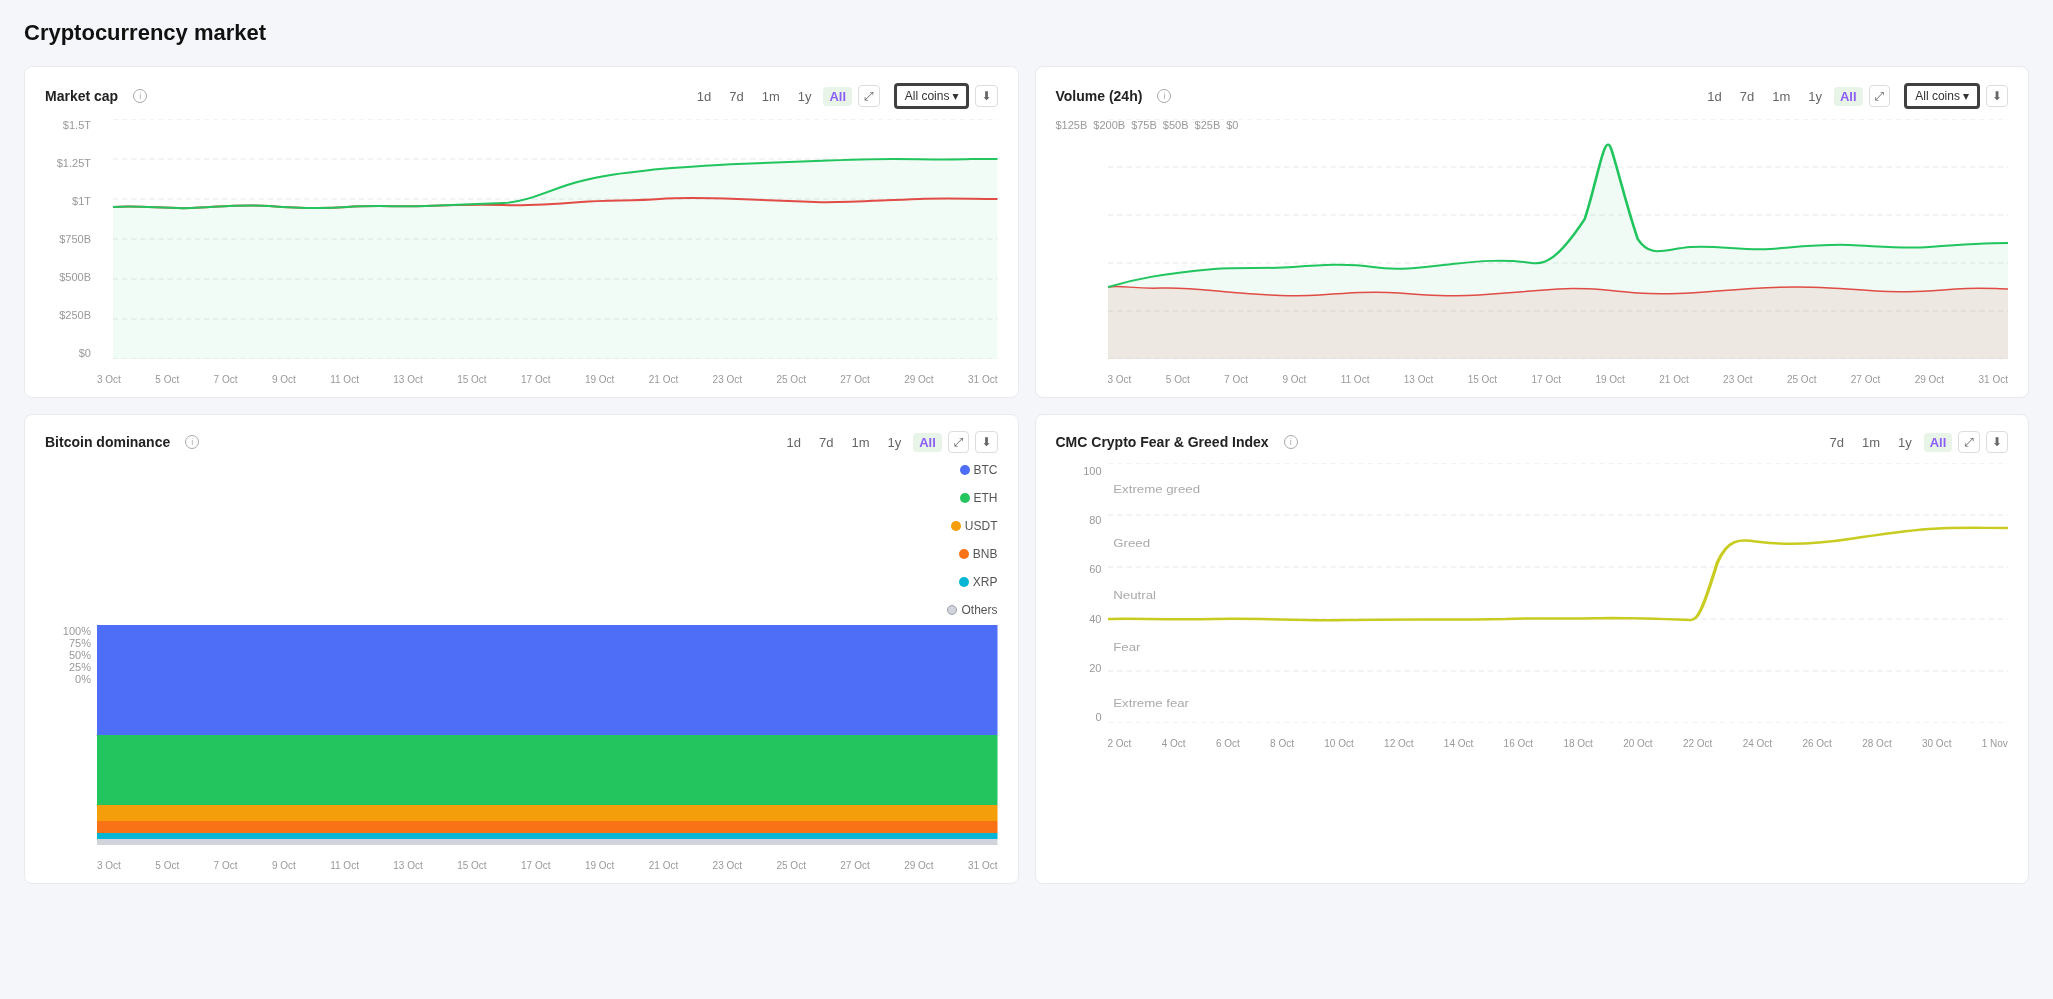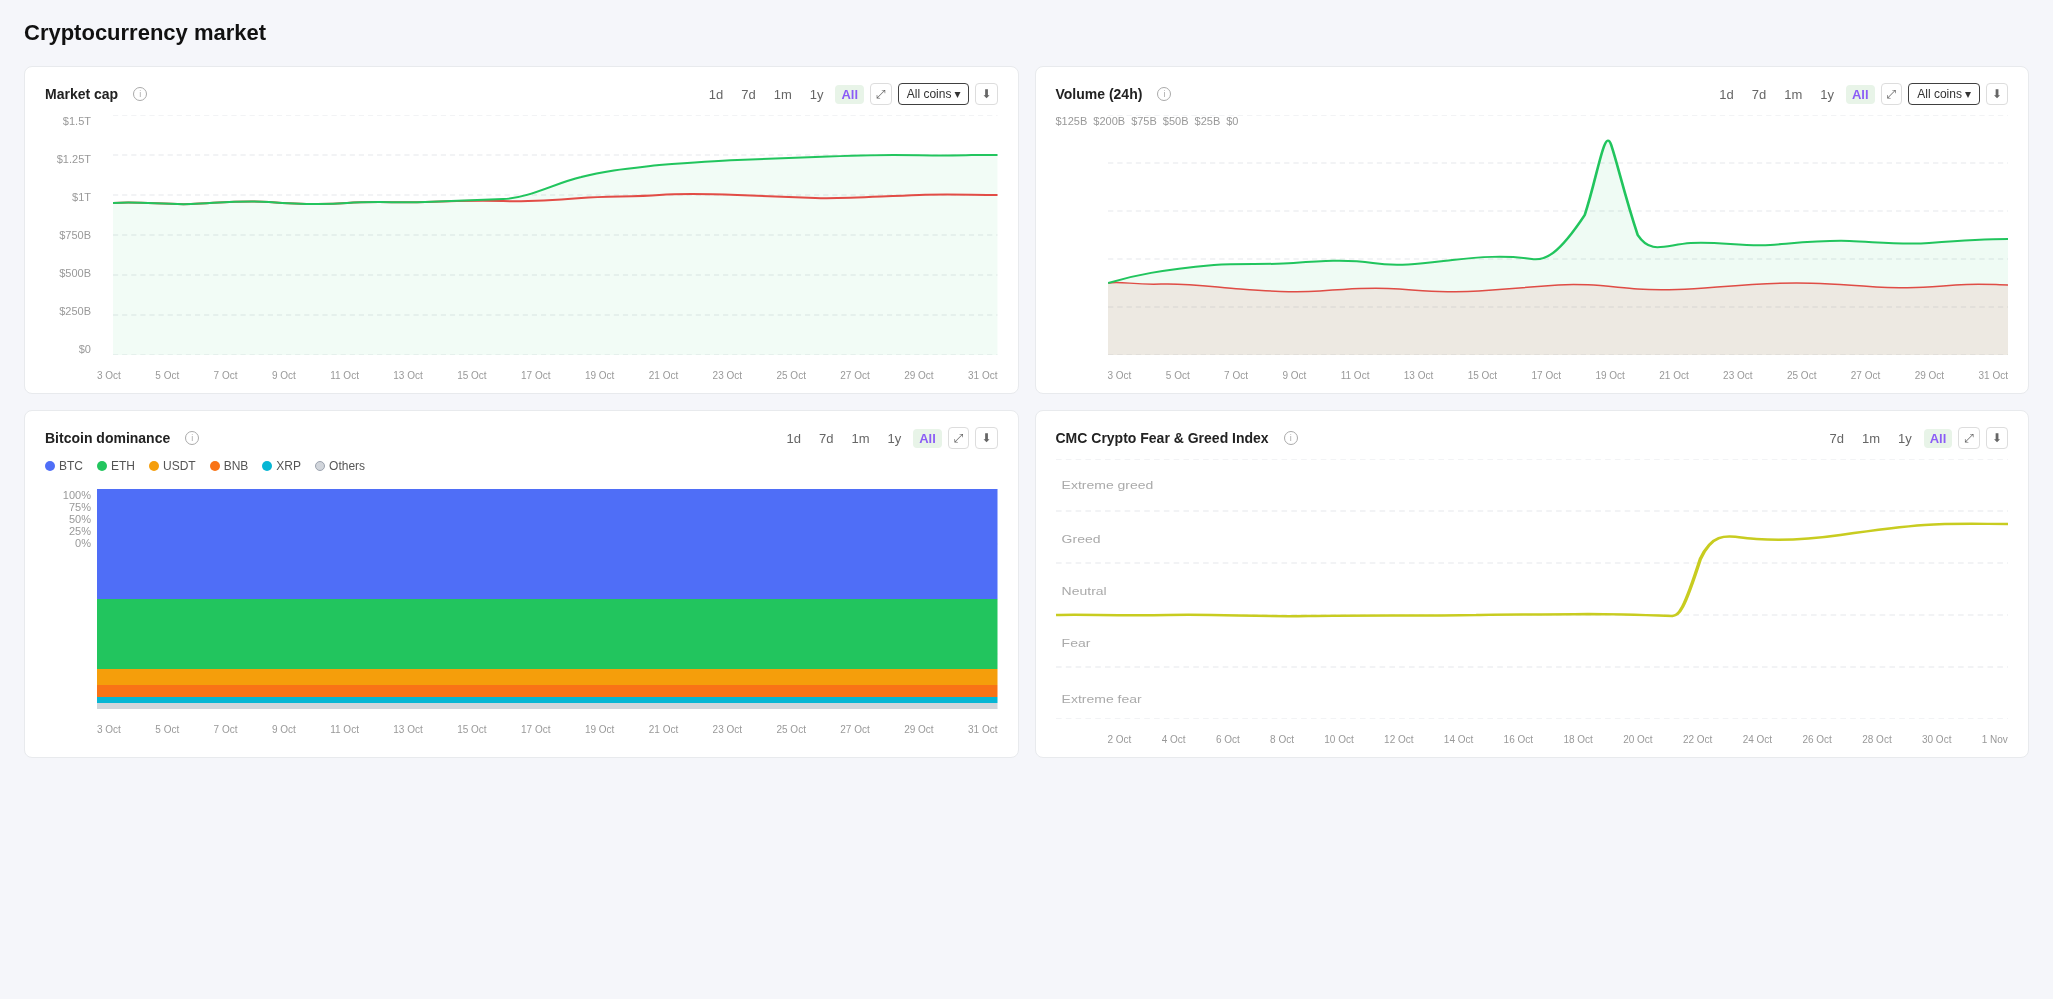--- a/index.html
+++ b/index.html
@@ -72,26 +72,27 @@
     .time-btn.active {
       background: #e8f4e8;
       color: #8b5cf6;
       font-weight: 600;
     }
     .dropdown-btn {
       display: flex;
       align-items: center;
       gap: 3px;
       padding: 3px 8px;
-      border: 1px solid #404040;
+      border: 3px solid #404040;
       border-radius: 4px;
       background: #fff;
       font-size: 12px;
       color: #333;
       cursor: pointer;
+      margin-left: 8px;
     }
     .icon-btn {
       padding: 3px 5px;
       border: 1px solid #ddd;
       border-radius: 4px;
       background: #fff;
       cursor: pointer;
       font-size: 12px;
       color: #666;
     }
@@ -124,22 +125,23 @@
     }
     .x-label {
       font-size: 10px;
       color: #999;
     }
     
     .legend {
       display: flex;
       align-items: flex-end;
       gap: 14px;
-      margin-bottom: 16px;
+      margin-bottom: 8px;
       flex-wrap: wrap;
+      flex-direction: column;
     }
     .legend-item {
       display: flex;
       align-items: center;
       gap: 4px;
       font-size: 12px;
       color: #555;
     }
     .legend-dot {
       width: 10px;
@@ -397,20 +399,28 @@
         <button class="time-btn">7d</button>
         <button class="time-btn">1m</button>
         <button class="time-btn">1y</button>
         <button class="time-btn active">All</button>
         <button class="icon-btn">⤢</button>
         <button class="icon-btn">⬇</button>
       </div>
     </div>
     <div class="chart-container">
       <div style="display:flex; width:100%;">
+        <div style="position:relative; width:52px; height:260px; display:flex; flex-direction:column; justify-content:space-between; padding-top:2px;">
+          <span class="y-label">100</span>
+          <span class="y-label">80</span>
+          <span class="y-label">60</span>
+          <span class="y-label">40</span>
+          <span class="y-label">20</span>
+          <span class="y-label">0</span>
+        </div>
         <div style="flex:1; position:relative;">
           <svg width="100%" height="260" viewBox="0 0 680 260" preserveAspectRatio="none">
 
             <line x1="0" y1="0" x2="680" y2="0" stroke="#e5e7eb" stroke-width="1" stroke-dasharray="4,3"></line>
             <line x1="0" y1="52" x2="680" y2="52" stroke="#e5e7eb" stroke-width="1" stroke-dasharray="4,3"></line>
             <line x1="0" y1="104" x2="680" y2="104" stroke="#e5e7eb" stroke-width="1" stroke-dasharray="4,3"></line>
             <line x1="0" y1="156" x2="680" y2="156" stroke="#e5e7eb" stroke-width="1" stroke-dasharray="4,3"></line>
             <line x1="0" y1="208" x2="680" y2="208" stroke="#e5e7eb" stroke-width="1" stroke-dasharray="4,3"></line>
             <line x1="0" y1="260" x2="680" y2="260" stroke="#e5e7eb" stroke-width="1" stroke-dasharray="4,3"></line>
 

